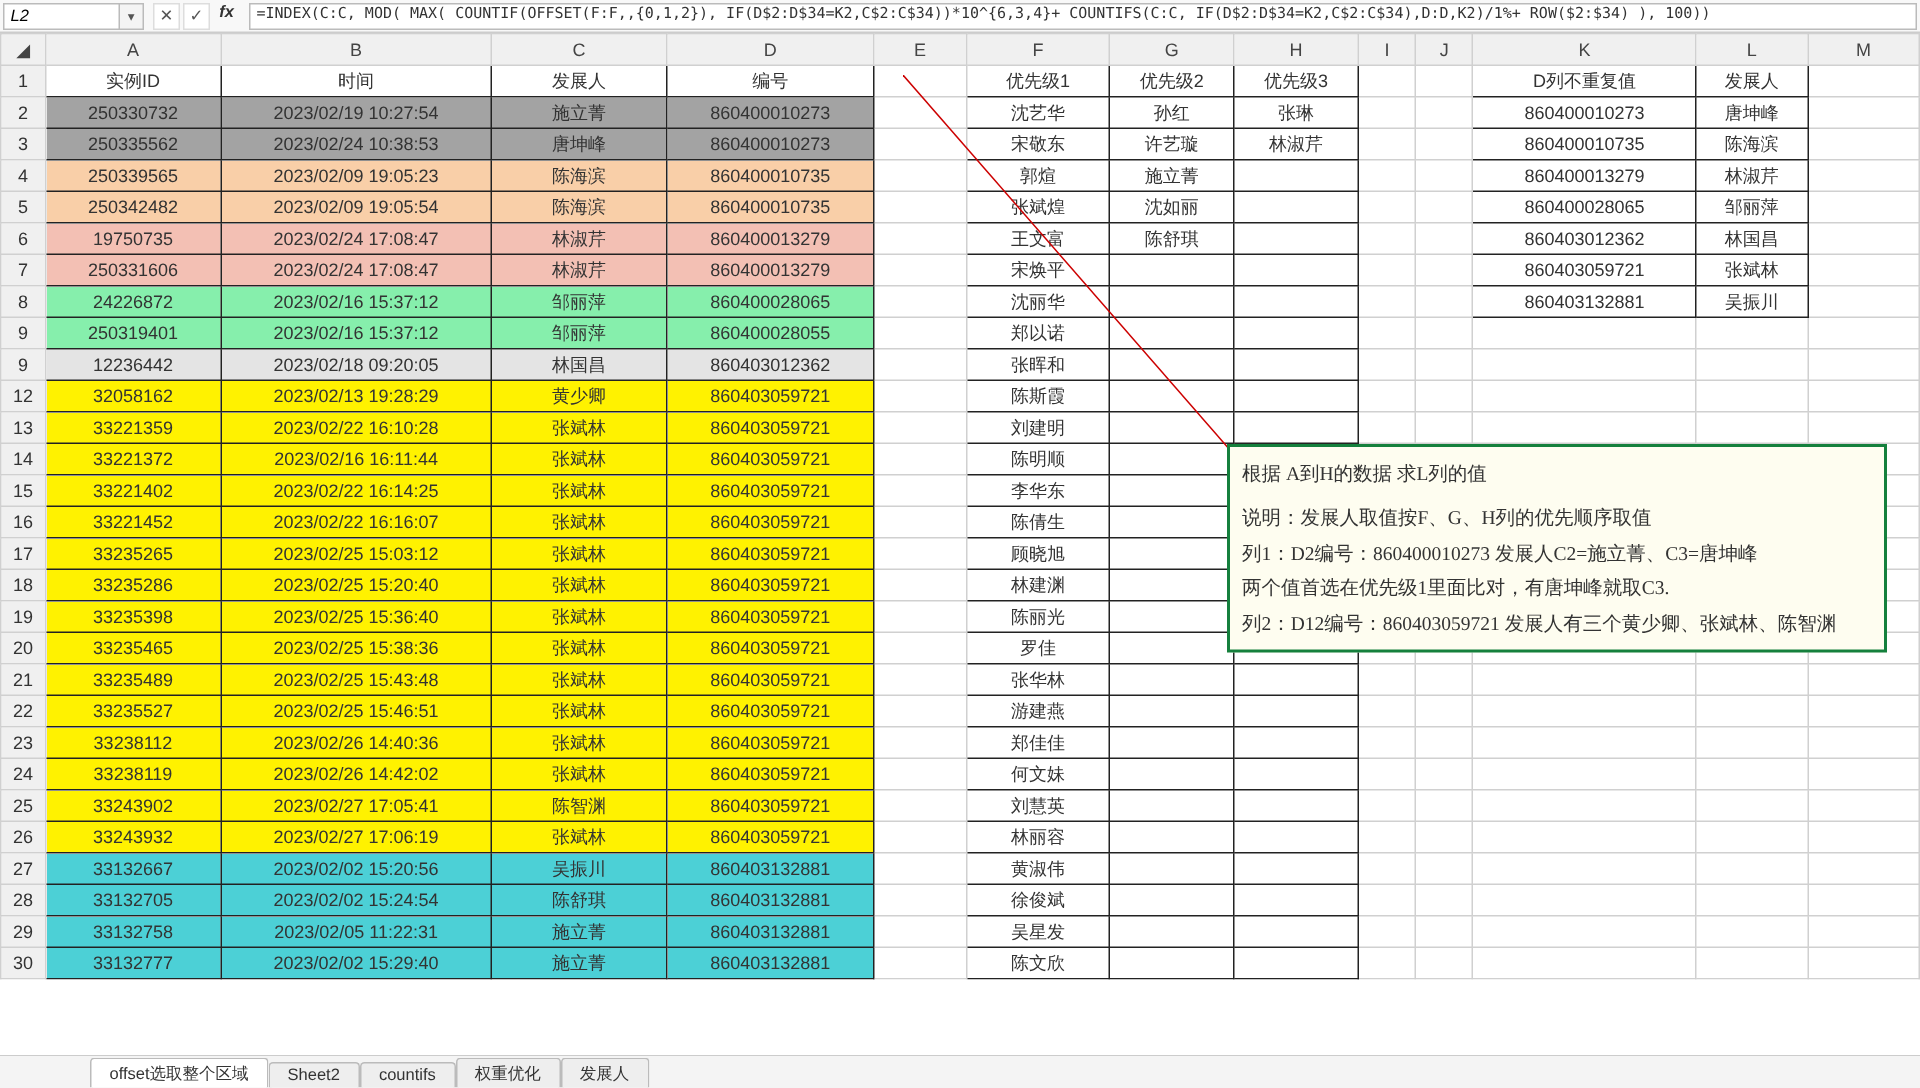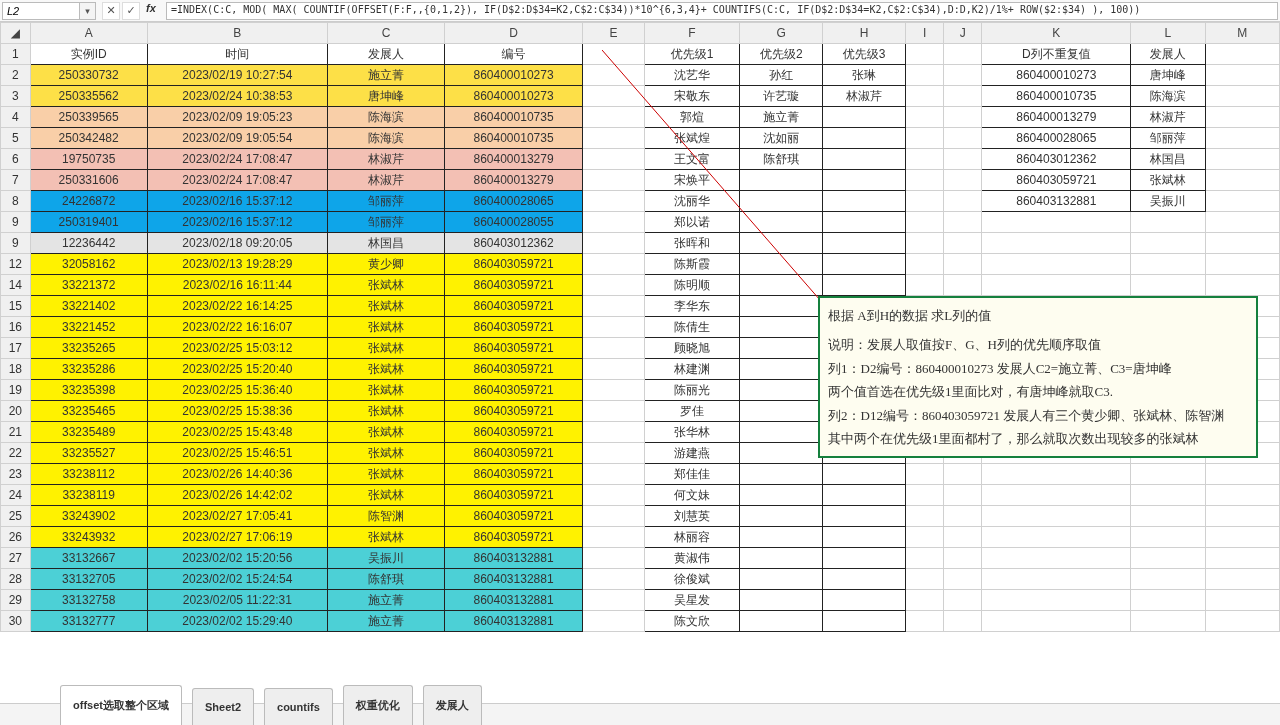--- a/index.html
+++ b/index.html
@@ -67,24 +67,24 @@
     color:#444;
   }
   th.rowhdr { width:28px; background:#f0f0f0;}
   td.rowhdr { background:#f0f0f0; text-align:center; width:28px;}
   .col-A{width:110px;} .col-B{width:170px;} .col-C{width:110px;}
   .col-D{width:130px;} .col-E{width:58px;} .col-F{width:90px;}
   .col-G{width:78px;} .col-H{width:78px;} .col-I{width:36px;}
   .col-J{width:36px;} .col-K{width:140px;} .col-L{width:70px;}
   .col-M{width:70px;}
   
-  .f-peach { background:#fde047; }
+  .f-peach { background:#a3a3a3; }
   .f-peach2{ background:#f9cfa8; }
   .f-rose  { background:#f3c0b4; }
-  .f-green { background:#0ea5e9; }
+  .f-green { background:#86efac; }
   .f-grey  { background:#e4e4e4; }
   .f-yellow{ background:#fff200; }
   .f-cyan  { background:#4cd0d6; }
   
   .blk { border:1px solid #222 !important;}
   .leader-line {
     position:absolute;
     left:602px; top:28px;
     width:220px;height:260px;
     pointer-events:none;
@@ -104,28 +104,27 @@
     position:fixed;
     left:0; bottom:0; right:0;
     height:22px;
     background:#f4f4f4;
     border-top:1px solid #ccc;
     display:flex; align-items:flex-end;
     padding-left:60px;
     font-size:11px;
   }
   .tab {
-    padding:12px 12px;
+    padding:2px 12px;
     border:1px solid #bbb;
     border-bottom:none;
     background:#fff;
-    margin-right:10px;
+    margin-right:0;
     border-radius:3px 3px 0 0;
     color:#333;
-    font-weight:bold;
   }
   .tab.inactive { background:#eee;}
 </style>
 </head>
 <body>
 
 <div class="namebox-bar">
   <input class="name-box" value="L2" style="">
   <div class="nb-dd">▾</div>
   <div class="fx-icons">
@@ -343,20 +342,36 @@
           <td class="blk">陈斯霞</td>
           <td class="blk"></td>
           <td class="blk"></td>
           <td></td>
           <td></td>
           <td></td>
           <td></td>
           <td></td>
         </tr>
         <tr>
+          <td class="rowhdr">13</td>
+          <td class="f-yellow blk">33221359</td>
+          <td class="f-yellow blk">2023/02/22 16:10:28</td>
+          <td class="f-yellow blk">张斌林</td>
+          <td class="f-yellow blk">860403059721</td>
+          <td></td>
+          <td class="blk">刘建明</td>
+          <td class="blk"></td>
+          <td class="blk"></td>
+          <td></td>
+          <td></td>
+          <td></td>
+          <td></td>
+          <td></td>
+        </tr>
+        <tr>
           <td class="rowhdr">14</td>
           <td class="f-yellow blk">33221372</td>
           <td class="f-yellow blk">2023/02/16 16:11:44</td>
           <td class="f-yellow blk">张斌林</td>
           <td class="f-yellow blk">860403059721</td>
           <td></td>
           <td class="blk">陈明顺</td>
           <td class="blk"></td>
           <td class="blk"></td>
           <td></td>
@@ -628,21 +643,20 @@
   <line x1="0" y1="0" x2="218" y2="250" stroke="#c00" stroke-width="1"></line>
 </svg>
 
 <div class="note-box" id="note">
       <div>根据 A到H的数据 求L列的值</div>
       <div style="height:6px"></div>
       <div>说明：发展人取值按F、G、H列的优先顺序取值</div>
       <div>列1：D2编号：860400010273  发展人C2=施立菁、C3=唐坤峰</div>
       <div>两个值首选在优先级1里面比对，有唐坤峰就取C3.</div>
       <div>列2：D12编号：860403059721  发展人有三个黄少卿、张斌林、陈智渊</div>
-      <div>其中两个在优先级1里面都村了，那么就取次数出现较多的张斌林</div>
     </div>
 </div>
 
 <div class="tabs-bar">
   <div class="tab">offset选取整个区域</div>
   <div class="tab inactive">Sheet2</div>
   <div class="tab inactive">countifs</div>
   <div class="tab inactive">权重优化</div>
   <div class="tab inactive">发展人</div>
 </div>

